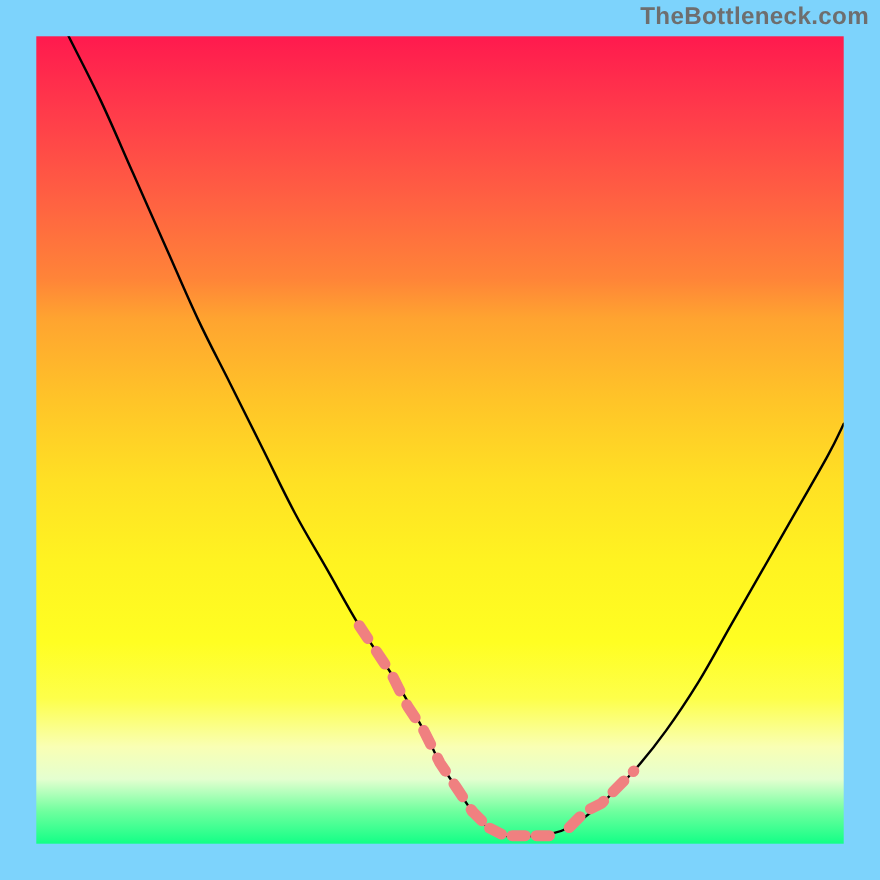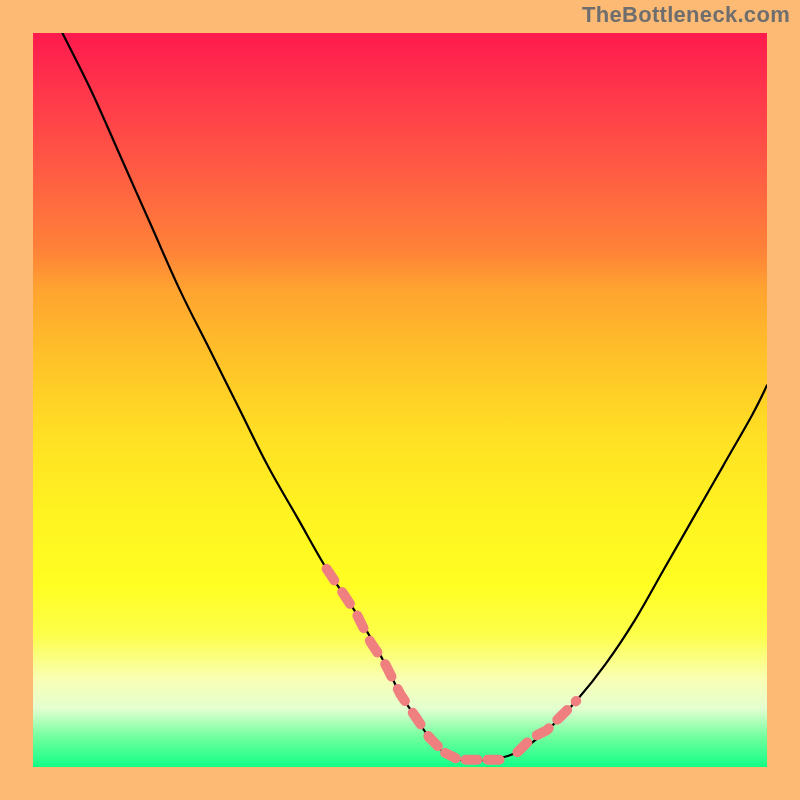--- a/index.html
+++ b/index.html
@@ -7,21 +7,21 @@
     padding: 0;
     width: 800px;
     height: 800px;
     background: #000000;
     overflow: hidden;
   }
   .stage {
     position: relative;
     width: 800px;
     height: 800px;
-    background: #fdba74;
+    background: #7dd3fc;
   }
   .plot-area {
     position: absolute;
     left: 33px;
     top: 33px;
     width: 734px;
     height: 734px;
     background: linear-gradient(to bottom,
       #ff1a4e 0%,
       #ff3d4a 10%,

